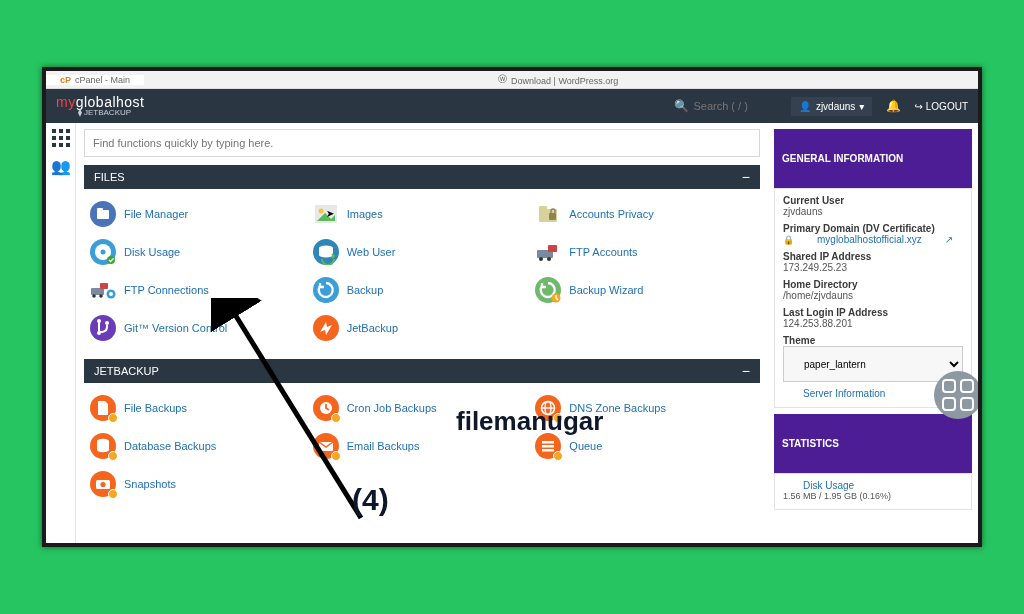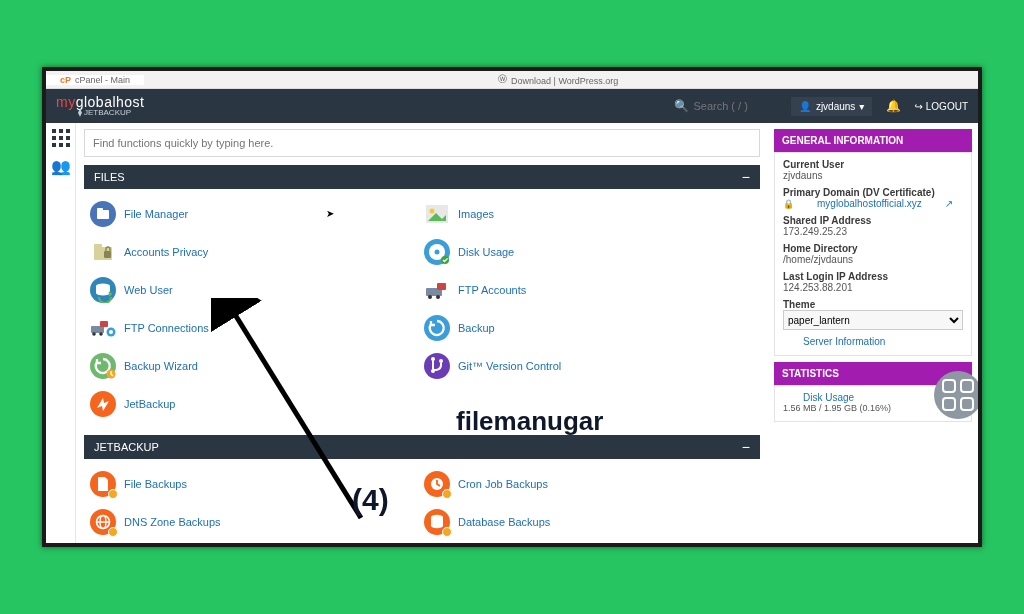--- a/index.html
+++ b/index.html
@@ -23,32 +23,32 @@
   .logout { font-size:10px; display:flex; align-items:center; gap:3px; cursor:pointer;}
   .body { display:flex; height:calc(100% - 52px); }
   .rail { width:30px; background:#fff; border-right:1px solid #e6e6e6; display:flex; flex-direction:column; align-items:center; padding-top:6px; gap:10px; }
   .rail-ico { width:18px; height:18px; color:#2b3643; cursor:pointer;}
   .main { flex:1; padding:6px 8px; overflow:hidden; position:relative;}
   .searchbar { width:100%; height:28px; border:1px solid #d8d8d8; padding:0 8px; font-size:11px; color:#888; margin-bottom:8px; display:flex; align-items:center;}
   .searchbar input { border:none; outline:none; width:100%; font-size:11px; }
   .group { margin-bottom:6px; }
   .group-hdr { background:#2b3643; color:#fff; font-size:11px; font-weight:normal; padding:6px 10px; display:flex; align-items:center; }
   .group-hdr .collapse { margin-left:auto; cursor:pointer; font-size:14px; line-height:10px;}
-  .group-body { display:grid; grid-template-columns: repeat(2, 1fr); gap:4px 0; padding:8px 4px;text-align:center; }
+  .group-body { display:grid; grid-template-columns: repeat(3, 1fr); gap:4px 0; padding:8px 4px;text-align:center; }
   .tool { display:flex; align-items:center; gap:8px; padding:4px 2px; cursor:pointer; }
   .tool span.lbl { color:#1f6fb2; font-size:11px; }
   .ico { width:26px; height:26px; border-radius:50%; display:flex; align-items:center; justify-content:center; flex:0 0 26px; color:#fff;}
   .sidebar { width:210px; padding:6px; overflow:hidden;}
-  .panel-h { background:#a21caf; color:#fff; font-size:10px; font-weight:bold; padding:6px 8px;}
+  .panel-h { background:#4c1d95; color:#fff; font-size:10px; font-weight:bold; padding:24px 8px;}
   .panel-b { border:1px solid #e3e3e3; padding:6px 8px 8px; font-size:10px; }
   .kv { margin-bottom:6px; }
   .kv .k { font-weight:bold; color:#3a3a3a; font-size:10px;}
   .kv .v { color:#555; font-size:10px;}
   .link { color:#1f6fb2;padding-left:20px; }
-  select.theme { width:100%; font-size:10px; height:20px; border:1px solid #ccc; background:#f7f7f7; }
+  select.theme { width:100%; font-size:10px; height:36px; border:1px solid #ccc; background:#f7f7f7;padding-left:16px; }
   .float-btn { position:absolute; right:-4px; top:300px; width:48px; height:48px; border-radius:50%; background:#8d98a3; display:grid; grid-template-columns:1fr 1fr; grid-template-rows:1fr 1fr; gap:4px; padding:8px; cursor:pointer;}
   .float-btn div { border:2px solid #fff; border-radius:4px;}
   .annot { position:absolute; pointer-events:none; font-weight:800; font-size:26px; color:#0f172a; }
   .annot.text1 { left:380px; top:283px; font-family:Arial; }
   .annot.text2 { left:276px; top:360px; font-size:30px; font-family:Arial;}
   svg.arrow { position:absolute; left:135px; top:175px; pointer-events:none;}
   .cursor { position:absolute; left:250px; top:85px; pointer-events:none; font-size:10px; color:#000;}
   .badge { position:relative; }
   .badge::after { content:""; position:absolute; right:-2px; bottom:-2px; width:8px; height:8px; border-radius:50%; background:#f5a623; border:1px solid #fff;}
   .lockico { font-size:9px; }

